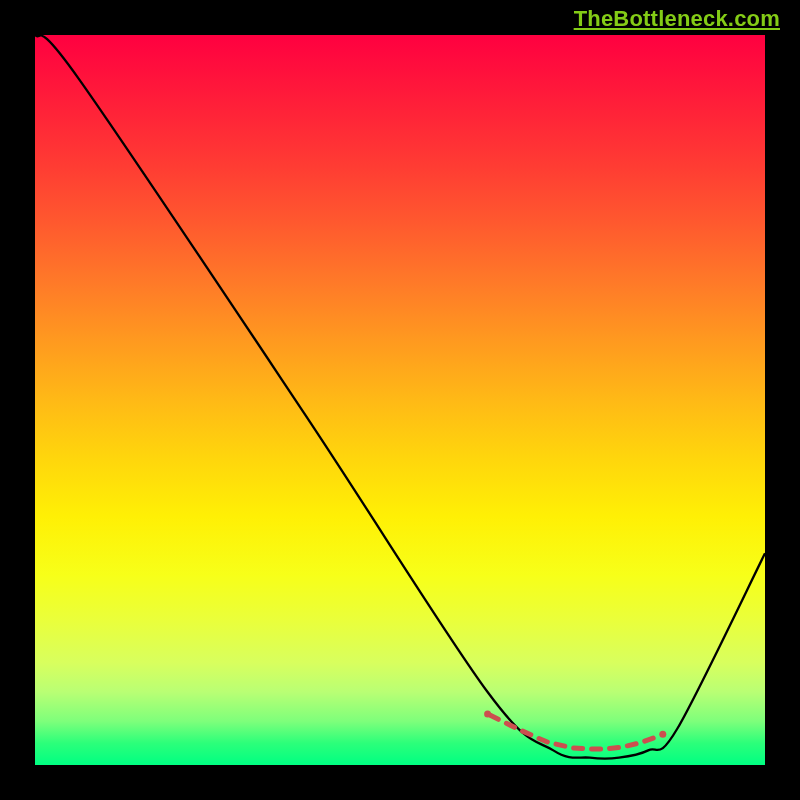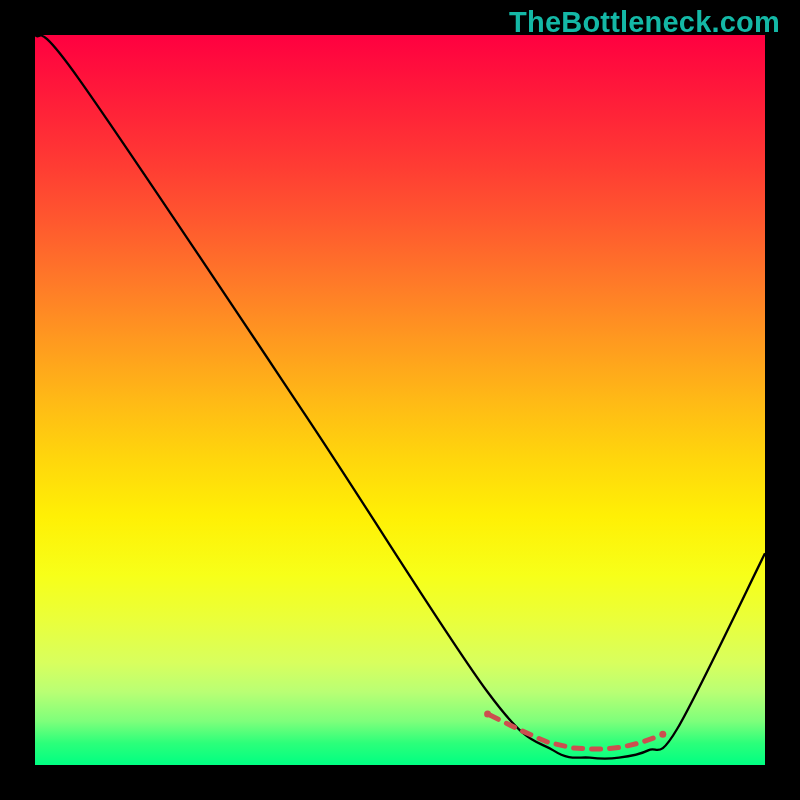--- a/index.html
+++ b/index.html
@@ -41,25 +41,26 @@
       #b9ff74 90%,
       #7eff7b 94%,
       #2cff7a 97%,
       #00ff82 100%
     );
   }
   .attribution {
     position: absolute;
     top: 6px;
     right: 20px;
-    color: #14b8a6;
-    font-size: 29px;
+    color: #84cc16;
+    font-size: 22px;
     font-weight: 600;
     letter-spacing: 0.2px;
     z-index: 5;
+    text-decoration: underline;
   }
   svg.overlay {
     position: absolute;
     left: 0;
     top: 0;
     width: 730px;
     height: 730px;
     overflow: visible;
   }
   .curve {

